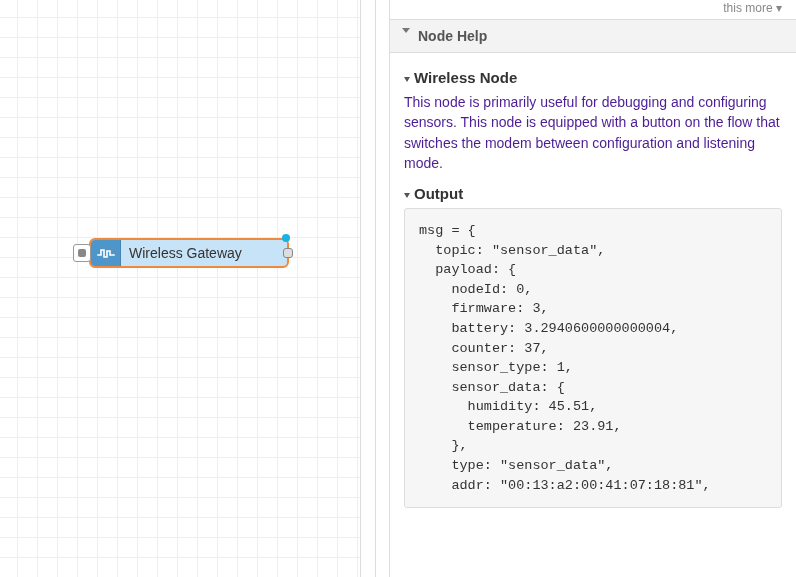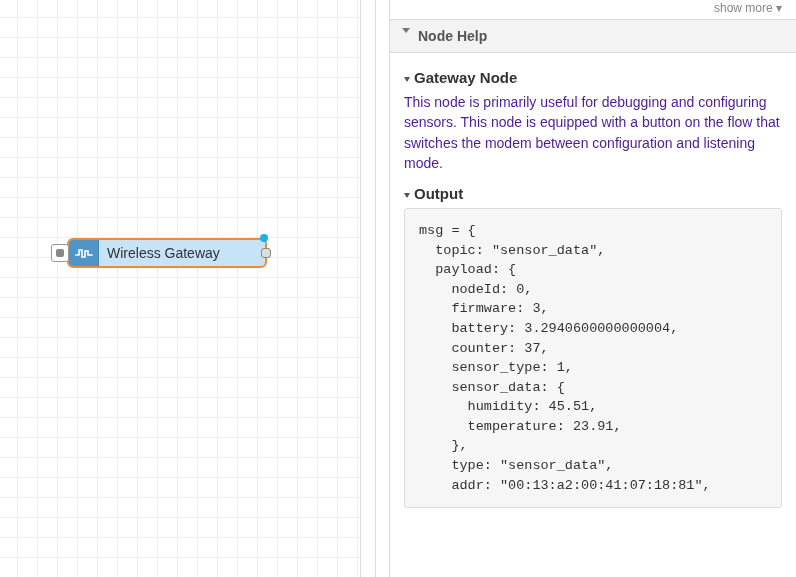--- a/index.html
+++ b/index.html
@@ -19,21 +19,21 @@
       position: relative;
       background-color: #fff;
       background-image:
         linear-gradient(#eee 1px, transparent 1px),
         linear-gradient(90deg, #eee 1px, transparent 1px);
       background-size: 20px 20px;
       background-position: -3px -3px;
     }
     .node {
       position: absolute;
-      left: 67px;
+      left: 89px;
       top: 238px;
       width: 200px;
       height: 30px;
       background: #c7e3f7;
       border: 2px solid #ef8a3d;
       border-radius: 6px;
       display: flex;
       align-items: center;
     }
     .node-btn {
@@ -194,29 +194,29 @@
     <div class="node-label">Wireless Gateway</div>
     <div class="port"></div>
     <div class="status-dot"></div>
   </div>
 </div>
 
 <div class="divider"></div>
 
 <div class="sidebar">
   <div class="showmore">
-    <span>show more ▾</span>
+    <span>this more ▾</span>
   </div>
   <div class="section-header">
     <span class="chevron"></span>
     <span>Node Help</span>
   </div>
   <div class="help-body">
     <h3>
-      <span class="chevron-sm"></span><span>Gateway Node</span>
+      <span class="chevron-sm"></span><span>Wireless Node</span>
     </h3>
     <p>This node is primarily useful for debugging and configuring sensors. This node is equipped with a button on the flow that switches the modem between configuration and listening mode.</p>
     <h3>
       <span class="chevron-sm"></span><span>Output</span>
     </h3>
     <div class="code-block">msg = {
   topic: "sensor_data",
   payload: {
     nodeId: 0,
     firmware: 3,

